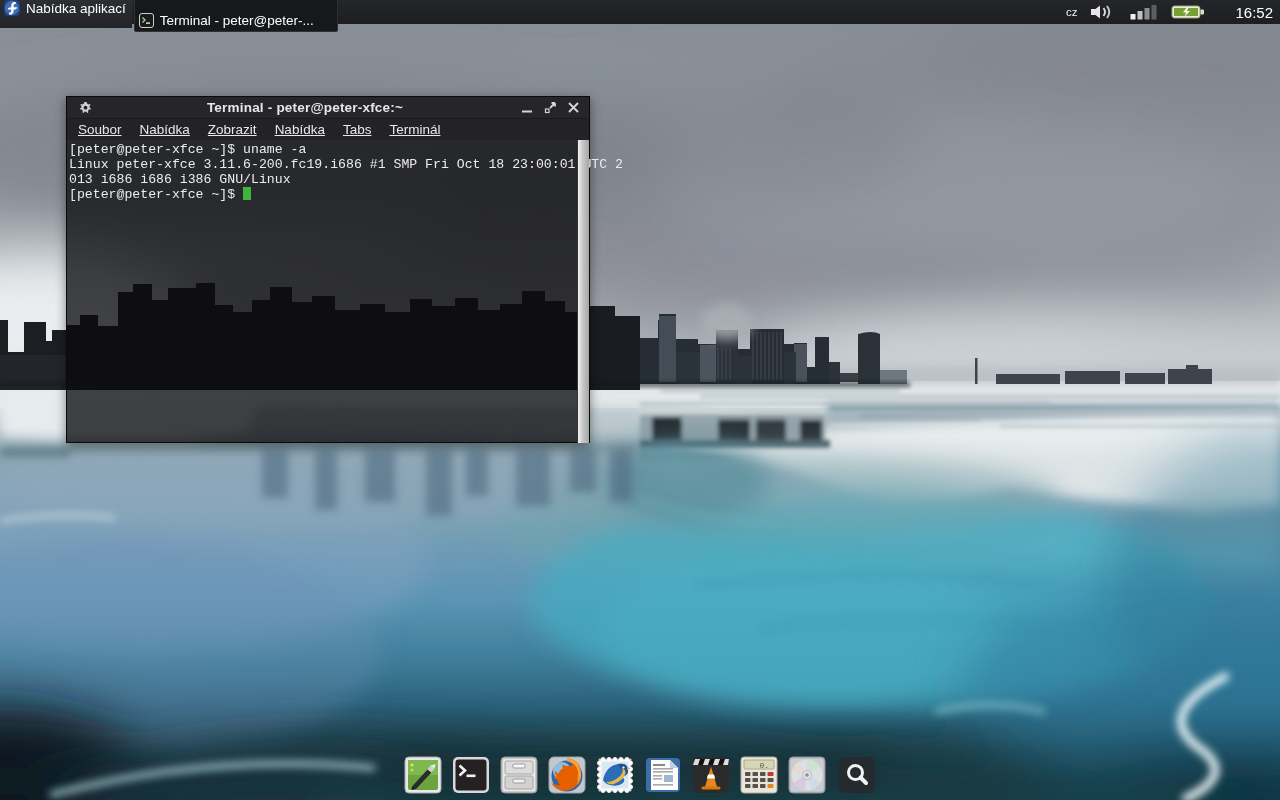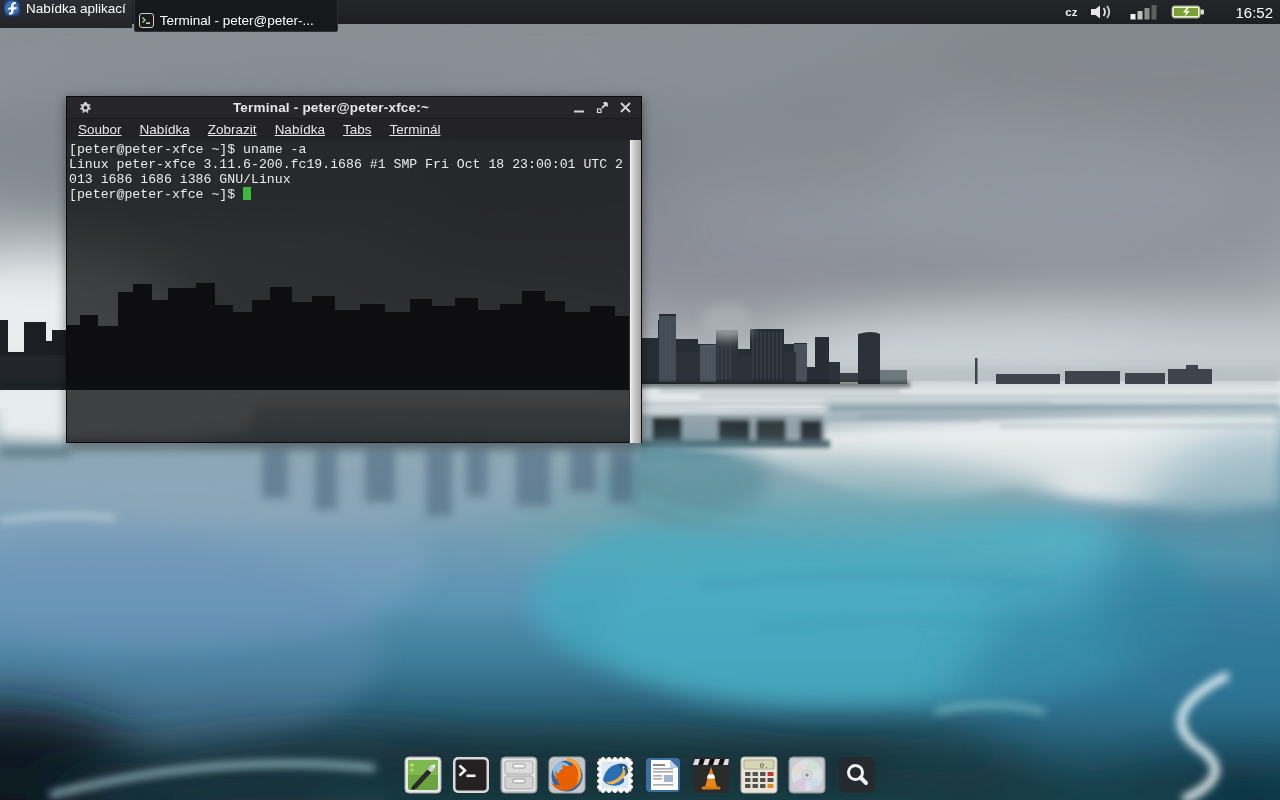--- a/index.html
+++ b/index.html
@@ -8,24 +8,24 @@
   
   #panel{position:absolute;left:0;top:0;width:1280px;height:24px;
     background:linear-gradient(#24262a,#1c1e22);display:flex;align-items:center;z-index:5;}
   #menubtn{height:24px;display:flex;align-items:center;padding:0 6px 8px 3px;
     background:linear-gradient(#2e3035,#222428);}
   #menubtn span{color:#fff;font-size:13.5px;margin-left:5px;}
   #taskbtn{height:22px;margin:1px 0 1px 2px;display:flex;align-items:center;padding:16px 8px 0 4px;
     background:#17181b;border:1px solid #2e3034;border-radius:2px;width:190px;}
   #taskbtn span{color:#fff;font-size:13.5px;margin-left:6px;white-space:nowrap;overflow:hidden;}
   #tray{margin-left:auto;display:flex;align-items:center;height:24px;}
-  #kbd{color:#eee;font-size:11.5px;font-weight:bold;margin-right:12px;}
+  #kbd{color:#eee;font-size:11.5px;font-weight:normal;margin-right:12px;}
   #clock{color:#fff;font-size:15px;margin:0 7px 0 22px;}
   
-  #term{position:absolute;left:66px;top:96px;width:576px;height:347px;
+  #term{position:absolute;left:66px;top:96px;width:524px;height:347px;
     border:1px solid #0a0a0c;box-sizing:border-box;z-index:4;
     box-shadow:0 3px 10px rgba(0,0,0,0.45);}
   #ttitle{height:21px;background:#26262a;position:relative;display:flex;align-items:center;}
   #ttitle .title{position:absolute;left:30px;right:76px;text-align:center;color:#e6e6e6;
     font-size:13.5px;font-weight:bold;letter-spacing:0.2px;}
   #tmenu{height:22px;background:#232327;display:flex;align-items:center;color:#e8e8e8;
     font-size:13.5px;border-top:1px solid #1b1b1f;box-sizing:border-box;text-decoration:underline;}
   #tmenu div{margin-left:18px;}
   #tbody{position:relative;height:303px;background:rgba(10,10,12,0.76);
     font-family:"Liberation Mono",monospace;font-size:13.2px;line-height:15px;

